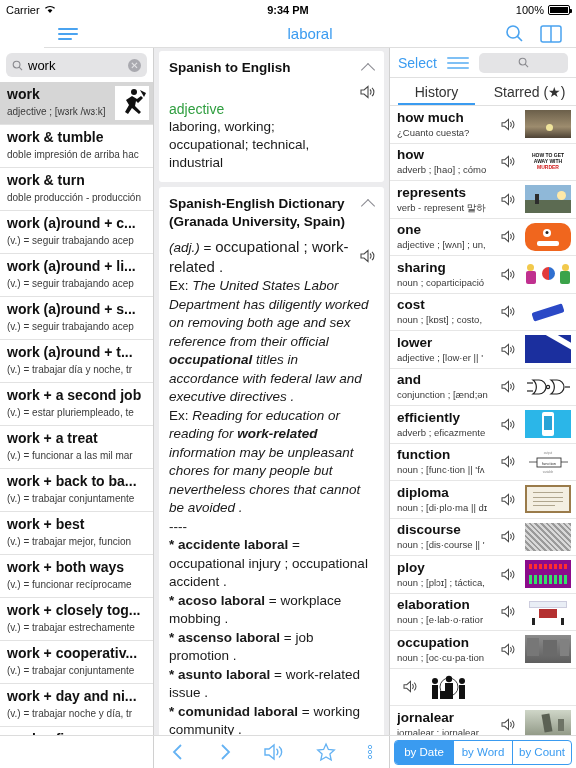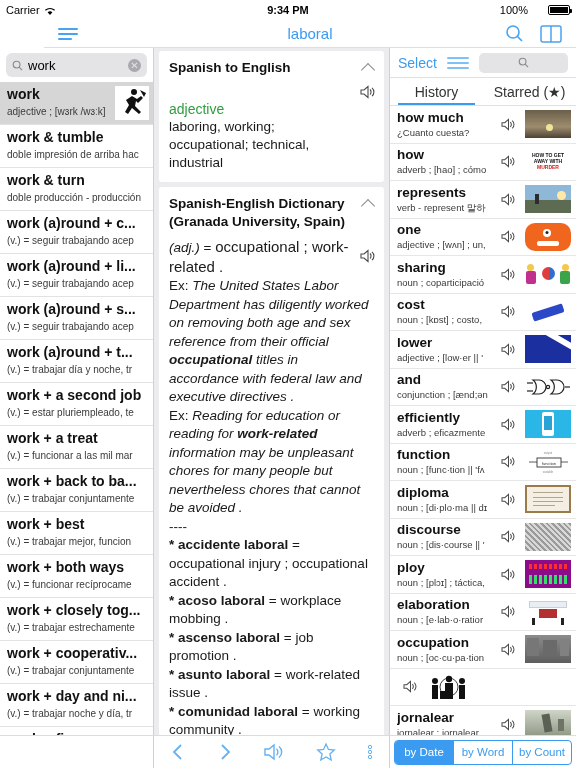--- a/index.html
+++ b/index.html
@@ -12,23 +12,23 @@
   #app { width: 576px; height: 768px; position: relative; display: flex; flex-direction: column; }
 
   
   .statusbar {
     height: 20px; flex: 0 0 20px;
     display: flex; align-items: center;
     padding: 0 6px;
     font-size: 11px; color: #000;
     background: #fff;
   }
-  .sb-left { display: flex; align-items: flex-end; gap: 4px; }
+  .sb-left { display: flex; align-items: flex-start; gap: 4px; }
   .sb-center { position: absolute; left: 0; right: 0; text-align: center; font-weight: bold; font-size: 11px; pointer-events: none; }
-  .sb-right { margin-left: auto; display: flex; align-items: center; gap: 20px; z-index: 2; justify-content: center; }
+  .sb-right { margin-left: auto; display: flex; align-items: center; gap: 4px; z-index: 2; justify-content: center; }
   .wifi { display: inline-block; }
   .batt {
     width: 22px; height: 10px; border: 1px solid #000; border-radius: 2px;
     position: relative; display: inline-block;
   }
   .batt::after {
     content: ""; position: absolute; right: -3px; top: 3px;
     width: 2px; height: 4px; background: #000; border-radius: 0 1px 1px 0;
   }
   .batt i { position: absolute; left: 1px; top: 1px; bottom: 1px; width: 18px; background: #000; display: block; }

